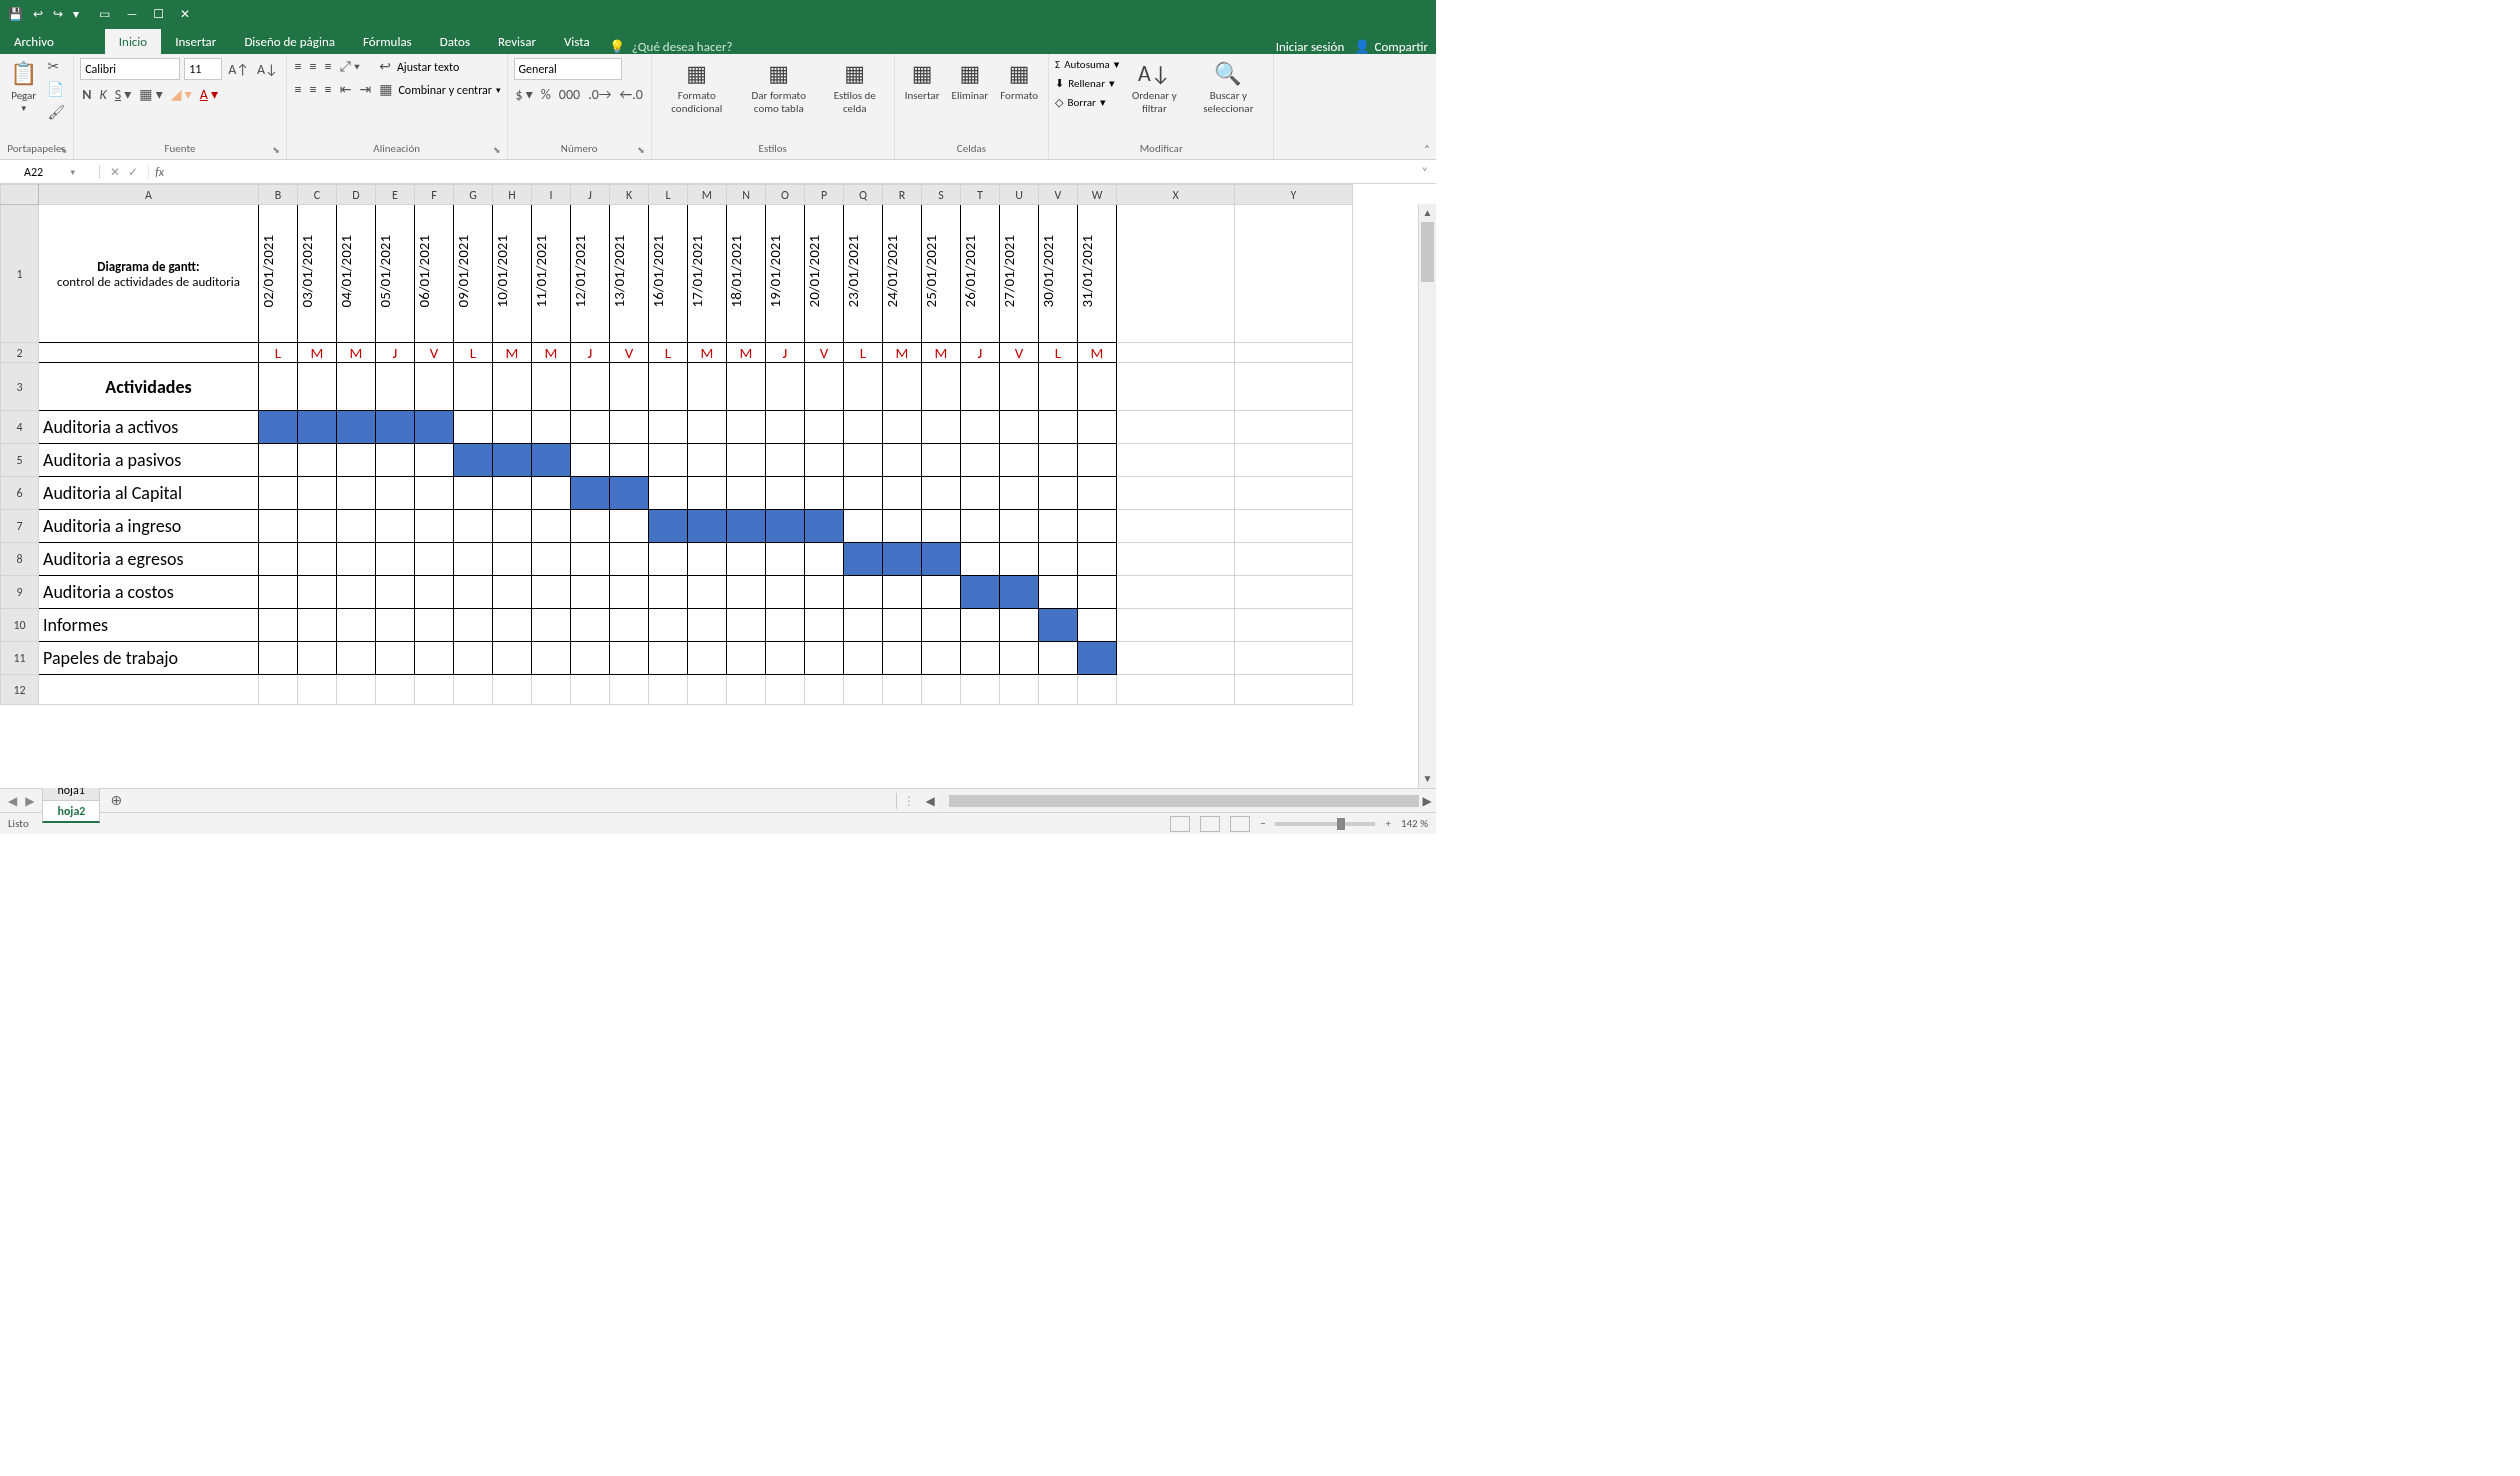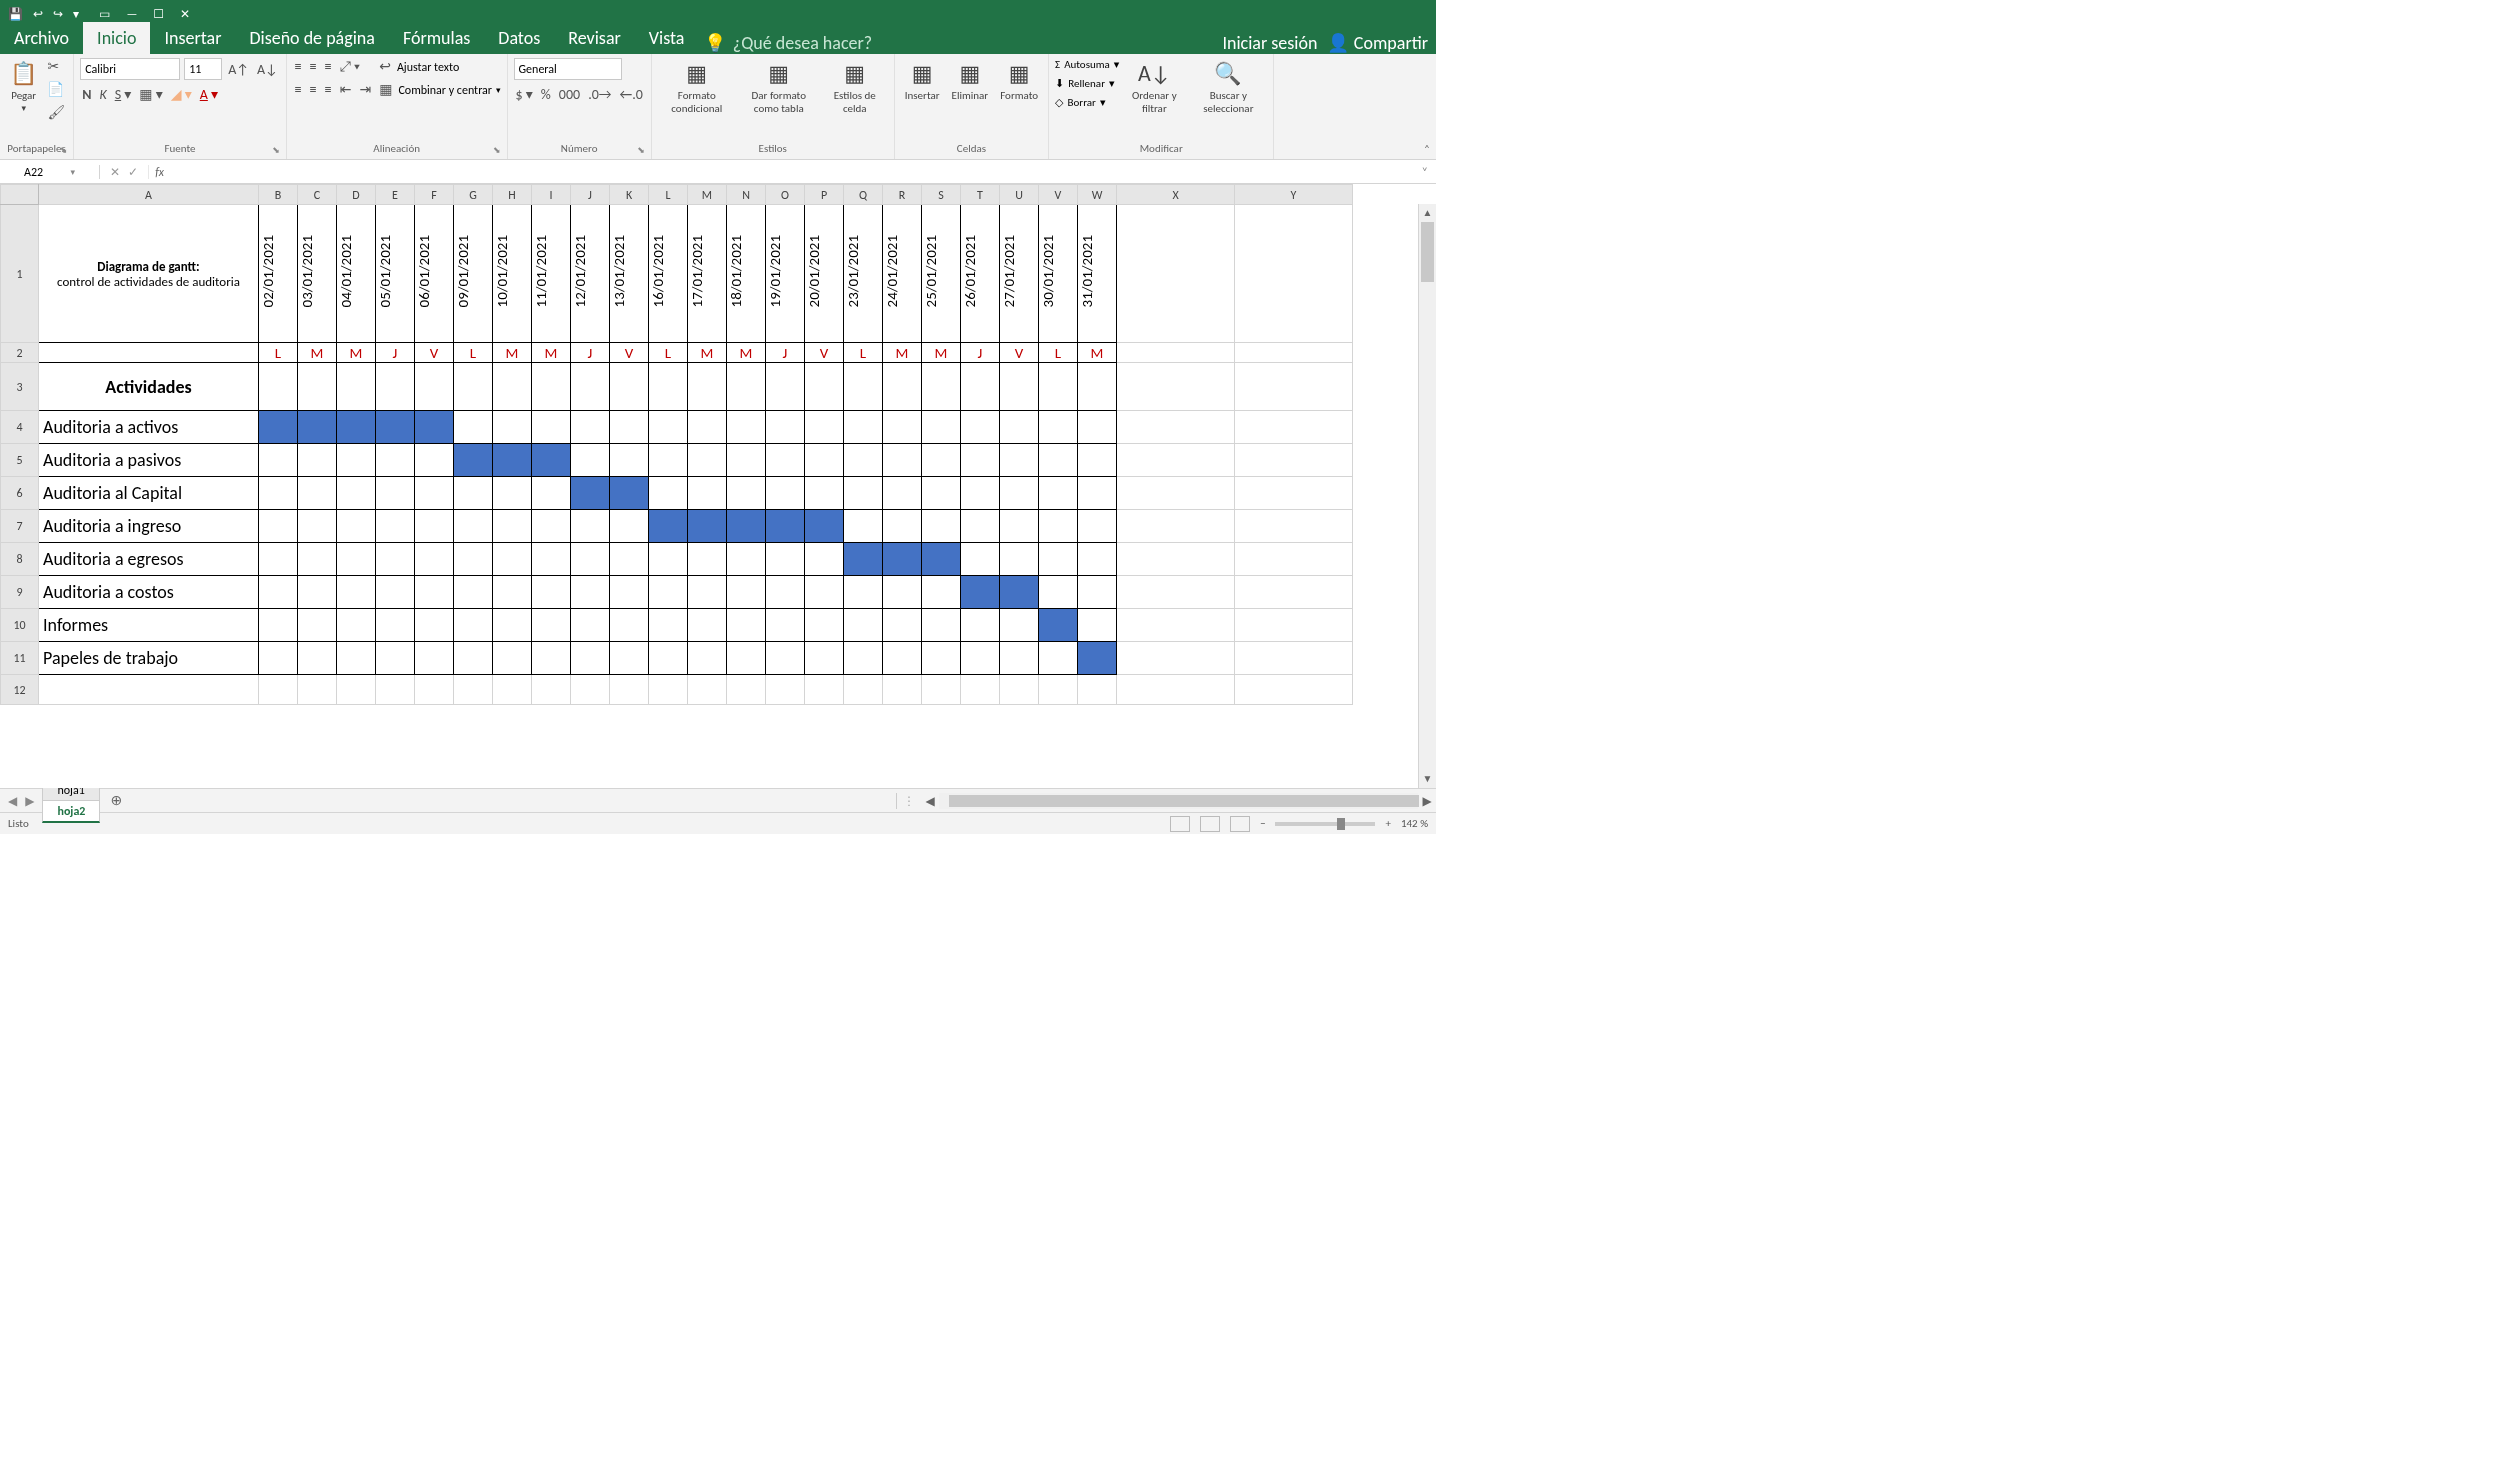--- a/index.html
+++ b/index.html
@@ -6,23 +6,23 @@
 body { background: #fff; overflow: hidden; width: 1436px; height: 841px; }
 
 
 .titlebar { background: #217346; height: 28px; display: flex; align-items: center; color: #fff; font-size: 12px; }
 .titlebar .qat { display: flex; align-items: center; gap: 10px; padding: 0 8px; }
 .titlebar .qat span { cursor: pointer; }
 .titlebar .title { flex: 1; text-align: center; }
 .titlebar .winctrl { display: flex; gap: 16px; padding: 0 12px; }
 
 
-.ribbon-tabs { background: #217346; height: 26px; display: flex; align-items: flex-end; color: #fff; font-size: 18px; }
+.ribbon-tabs { background: #217346; height: 26px; display: flex; align-items: flex-end; color: #fff; font-size: 13px; }
 .ribbon-tabs .tab { padding: 5px 14px; cursor: pointer; }
-.ribbon-tabs .tab.active { background: #f3f3f3; color: #217346; }
+.ribbon-tabs .tab.active { background: #f3f3f3; color: #217346; margin-left: 37px; }
 .ribbon-tabs .tell-me { display: flex; align-items: center; gap: 6px; color: #c8e6d4; margin-left: 6px; }
 .ribbon-tabs .right { margin-left: auto; display: flex; align-items: center; gap: 10px; padding-right: 8px; }
 .ribbon-tabs .right .share { display: flex; align-items: center; gap: 4px; }
 
 
 .ribbon { background: #f3f3f3; height: 106px; border-bottom: 1px solid #d4d4d4; display: flex; position: relative; }
 .ribbon .group { border-right: 1px solid #e0e0e0; padding: 4px 6px; display: flex; flex-direction: column; justify-content: space-between; }
 .ribbon .group .label { text-align: center; font-size: 11px; color: #666; padding-top: 2px; position: relative; }
 .ribbon .group .label .launcher { position: absolute; right: 0; bottom: 0; font-size: 9px; color: #888; }
 .ribbon .controls { display: flex; gap: 4px; align-items: flex-start; flex: 1; }

